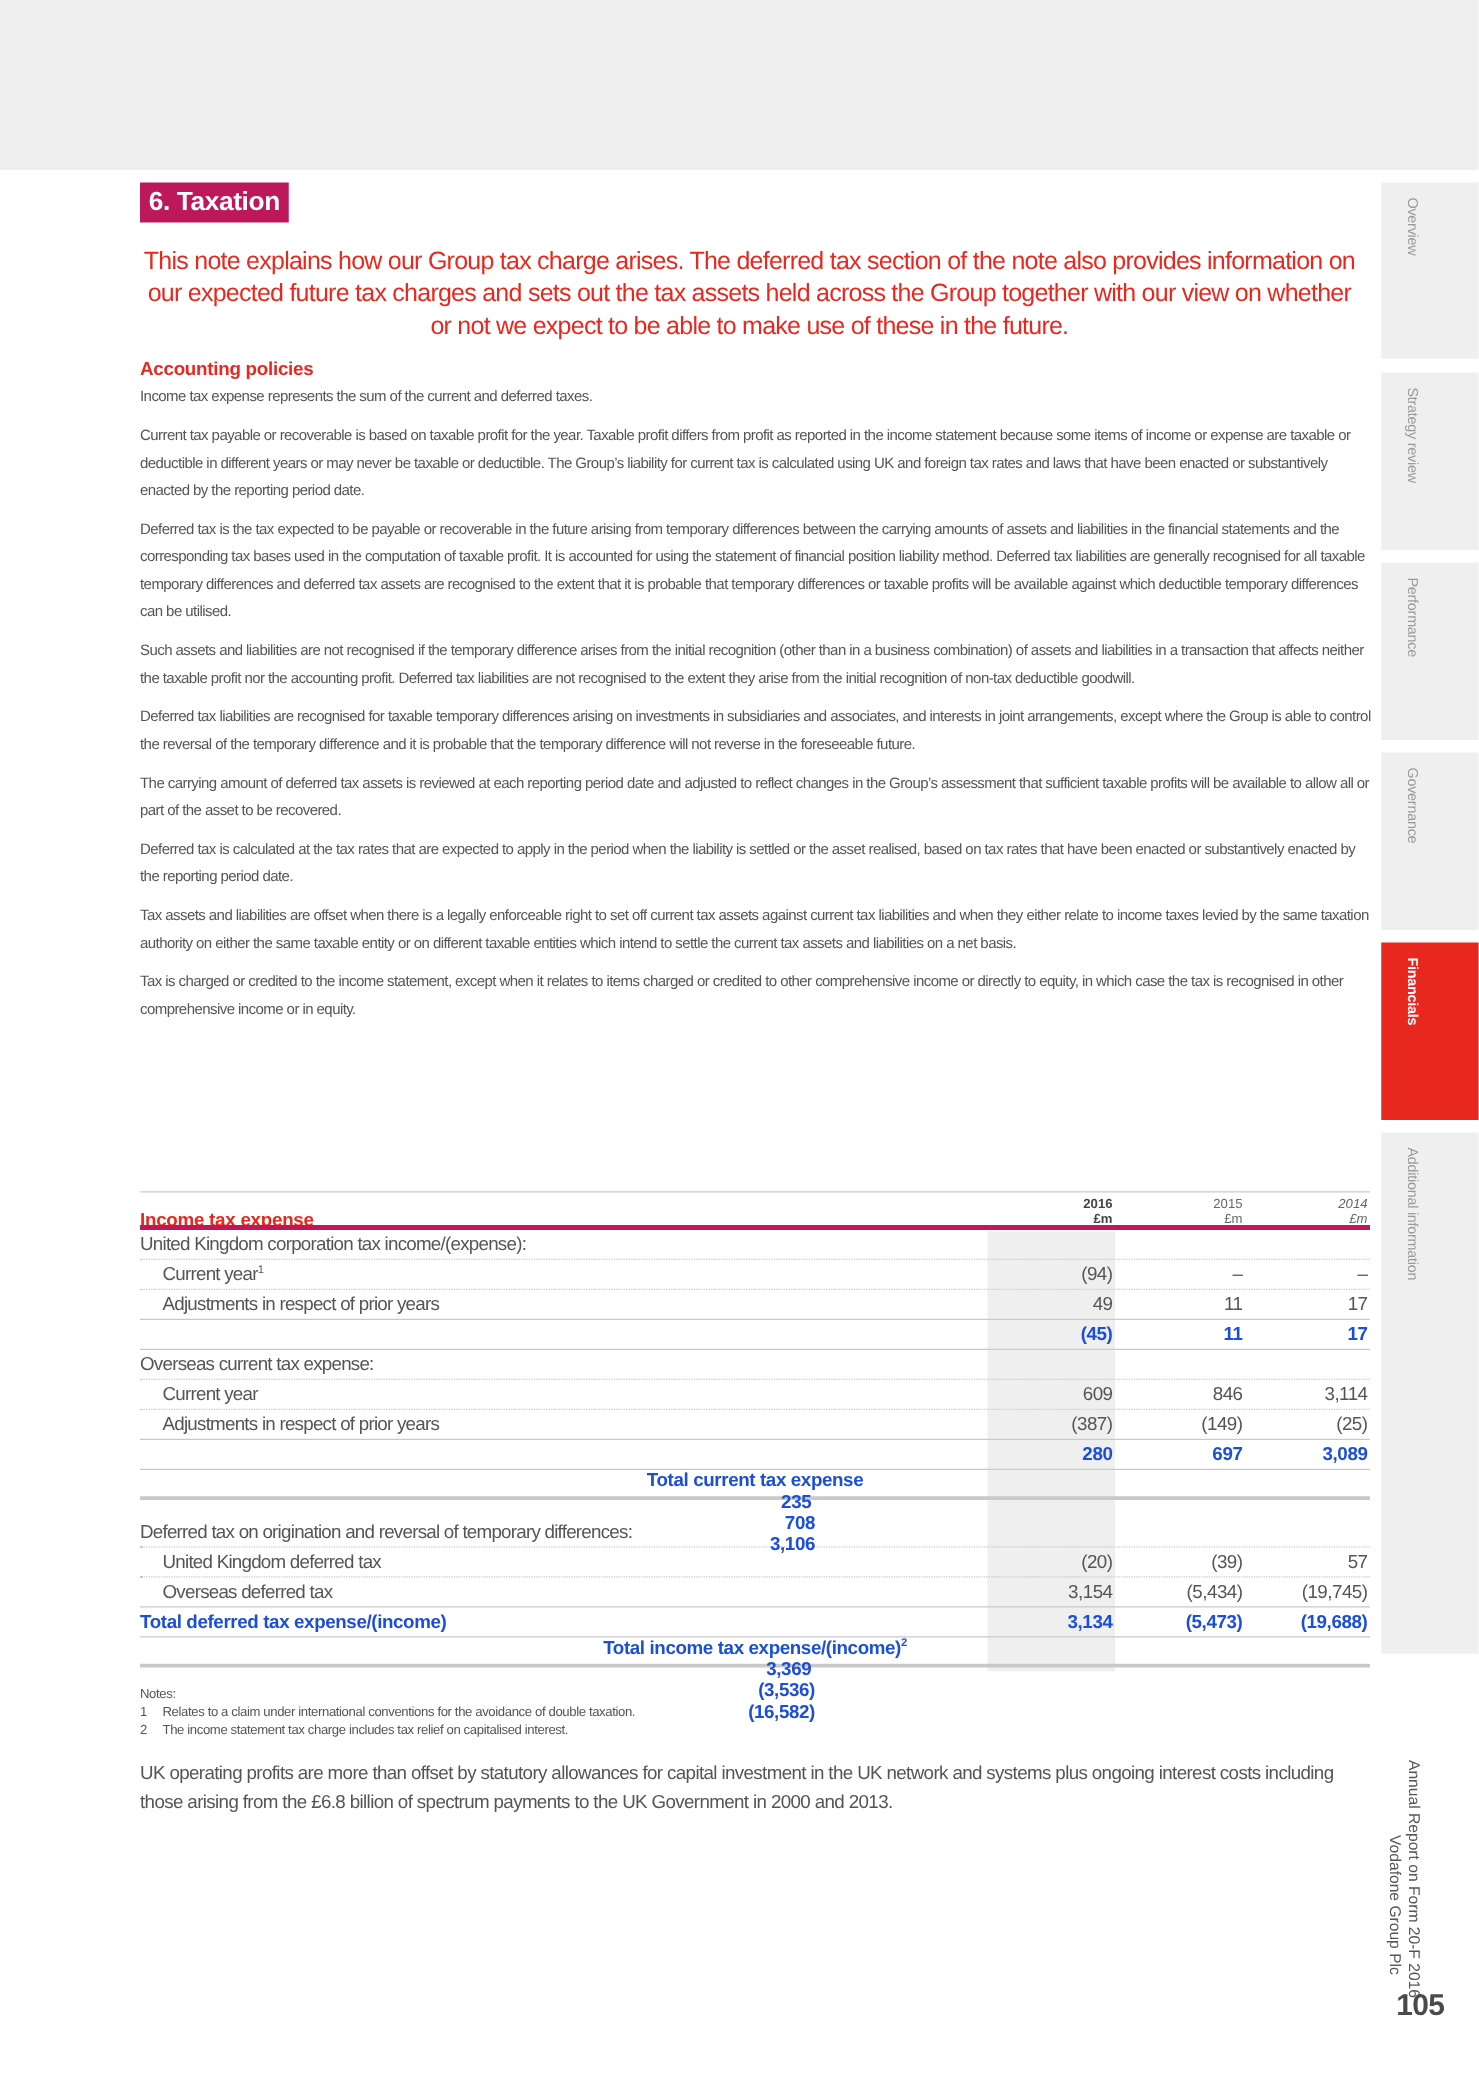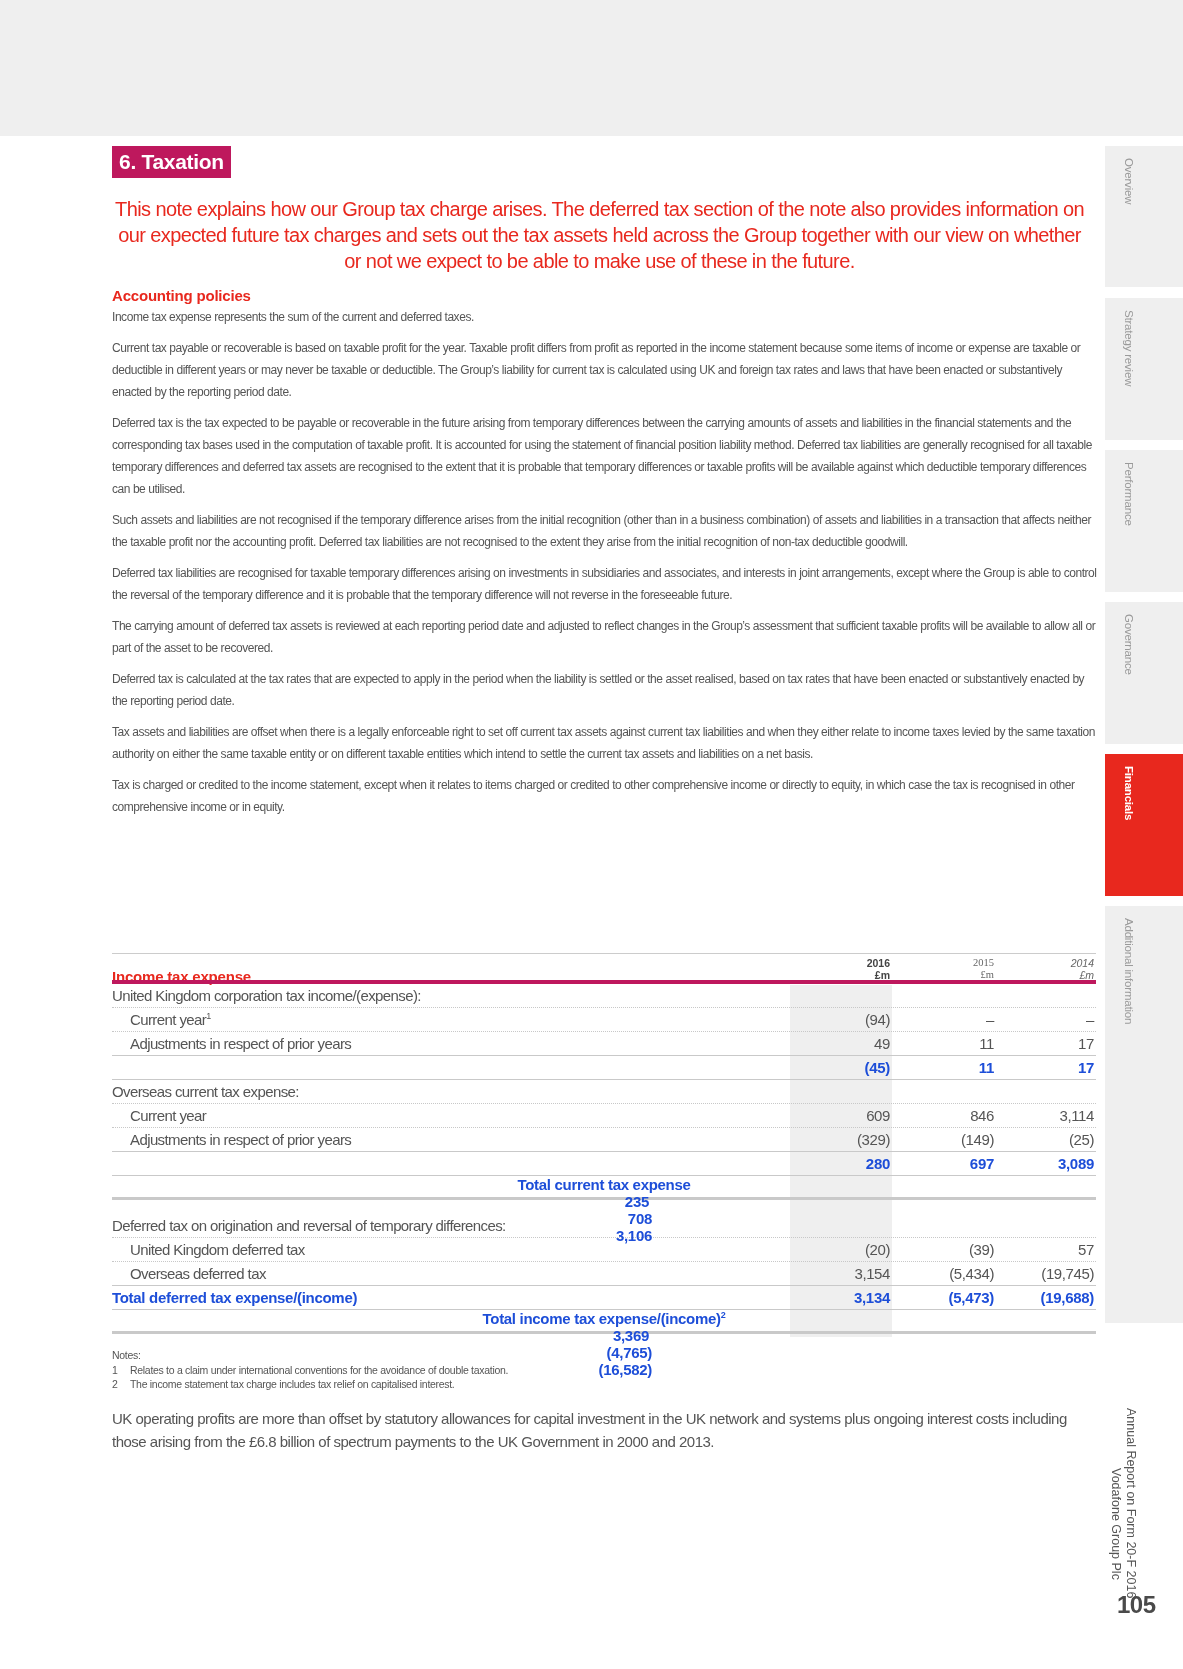--- a/index.html
+++ b/index.html
@@ -37,21 +37,21 @@
   .t-label { flex: 1; font-size: 15px; color: #555555; letter-spacing: -0.6px; white-space: nowrap; }
   .t-label.indent { padding-left: 18px; }
   .t-label.bold, .t-val.bold { font-weight: bold; color: #1d4ed8; letter-spacing: -0.3px; }
   .t-val { width: 102px; text-align: right; font-size: 15px; color: #555555; letter-spacing: -0.4px; padding-right: 2px; position: relative; z-index: 1; }
   .t-val.c2016 { width: 102px; padding-right: 6px; }
   .t-val.c2015 { width: 100px; }
   .t-val.c2014 { width: 100px; }
   .t-head { text-align: right; font-size: 10.5px; line-height: 12px; padding-top: 3px; color: #666; position: relative; z-index: 1; }
   .t-head.bold { font-weight: bold; color: #444; }
   .t-head.c2016 { width: 102px; padding-right: 6px; }
-  .t-head.c2015 { width: 100px; padding-right: 2px; font-family: Liberation Serif, serif; }
+  .t-head.c2015 { width: 100px; padding-right: 2px; }
   .t-head.c2014 { width: 100px; padding-right: 2px; font-style: italic; }
   sup { font-size: 9px; vertical-align: super; line-height: 0; }
 
   .notes { position: absolute; left: 112px; top: 1348px; font-size: 10.5px; line-height: 14.5px; color: #555; letter-spacing: -0.3px; }
   .note-item span.num { display: inline-block; width: 18px; }
 
   .closing { position: absolute; left: 112px; top: 1408px; width: 985px; font-size: 15px; line-height: 22.5px; color: #555555; letter-spacing: -0.5px; }
 
   
   .side-tab { position: absolute; left: 1105px; width: 78px; background: #efefef; }
@@ -148,21 +148,21 @@
 
   <div class="t-row">
     <div class="t-label indent">Current year</div>
     <div class="t-val c2016">609</div>
     <div class="t-val c2015">846</div>
     <div class="t-val c2014">3,114</div>
   </div>
 
   <div class="t-row solid">
     <div class="t-label indent">Adjustments in respect of prior years</div>
-    <div class="t-val c2016">(329)</div>
+    <div class="t-val c2016">(387)</div>
     <div class="t-val c2015">(149)</div>
     <div class="t-val c2014">(25)</div>
   </div>
 
   <div class="t-row solid">
     <div class="t-label bold"></div>
     <div class="t-val bold c2016">280</div>
     <div class="t-val bold c2015">697</div>
     <div class="t-val bold c2014">3,089</div>
   </div>
@@ -199,21 +199,21 @@
   <div class="t-row solid">
     <div class="t-label bold">Total deferred tax expense/(income)</div>
     <div class="t-val bold c2016">3,134</div>
     <div class="t-val bold c2015">(5,473)</div>
     <div class="t-val bold c2014">(19,688)</div>
   </div>
 
   <div class="t-row thick">
     <div class="t-label bold"><span>Total income tax expense/(income)</span><sup>2</sup></div>
     <div class="t-val bold c2016">3,369</div>
-    <div class="t-val bold c2015">(4,765)</div>
+    <div class="t-val bold c2015">(3,536)</div>
     <div class="t-val bold c2014">(16,582)</div>
   </div>
 </div>
 
 <div class="notes">
   <div>Notes:</div>
   <div class="note-item"><span class="num">1</span><span>Relates to a claim under international conventions for the avoidance of double taxation.</span></div>
   <div class="note-item"><span class="num">2</span><span>The income statement tax charge includes tax relief on capitalised interest.</span></div>
 </div>
 

